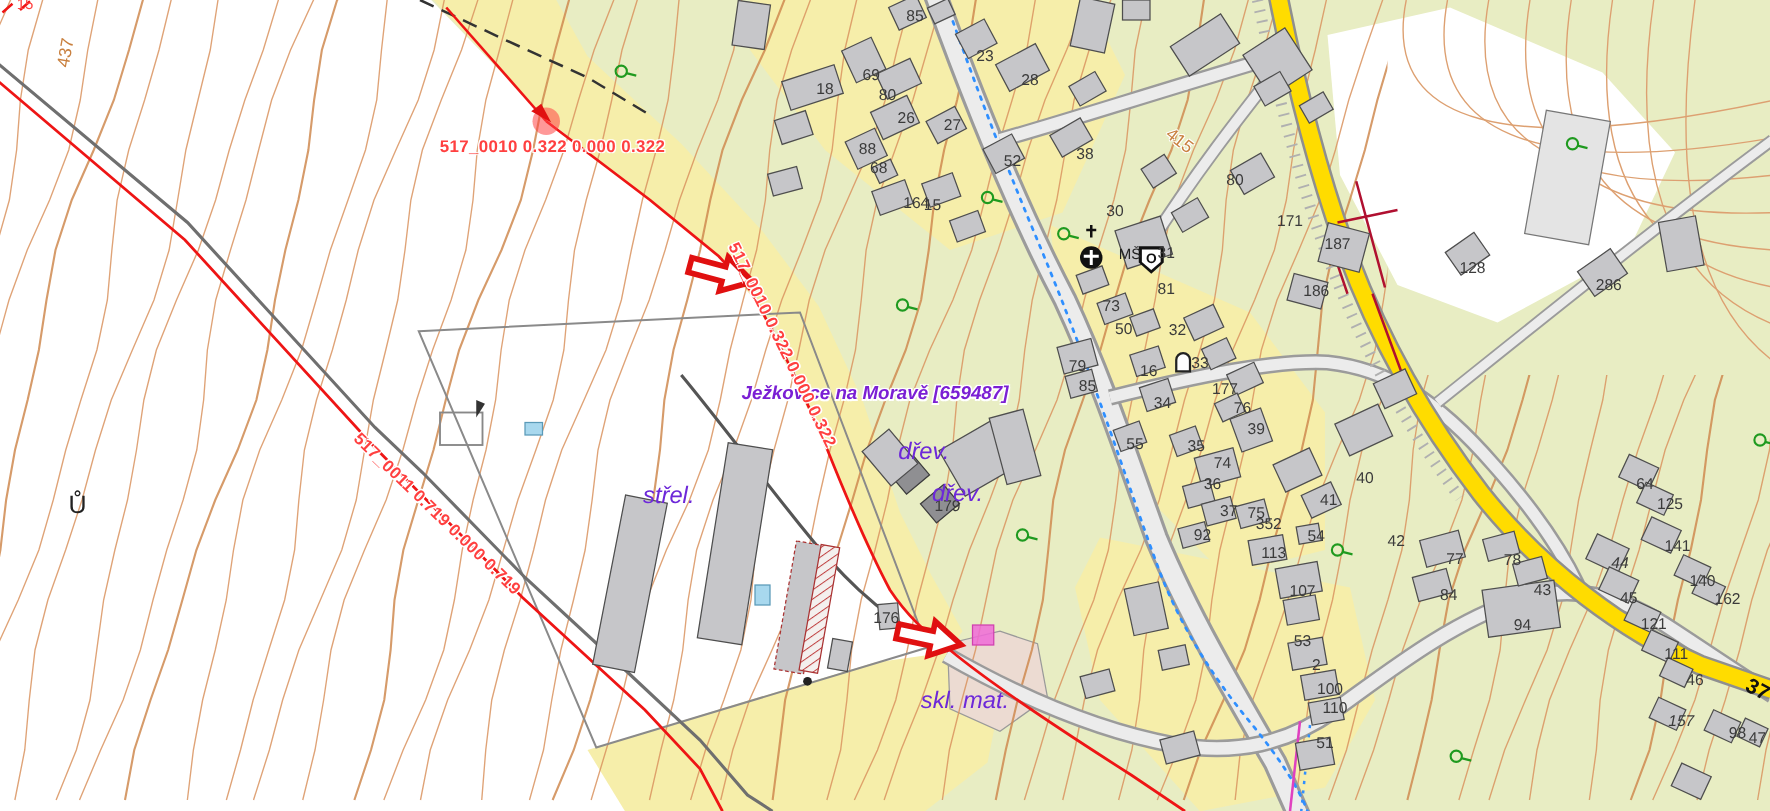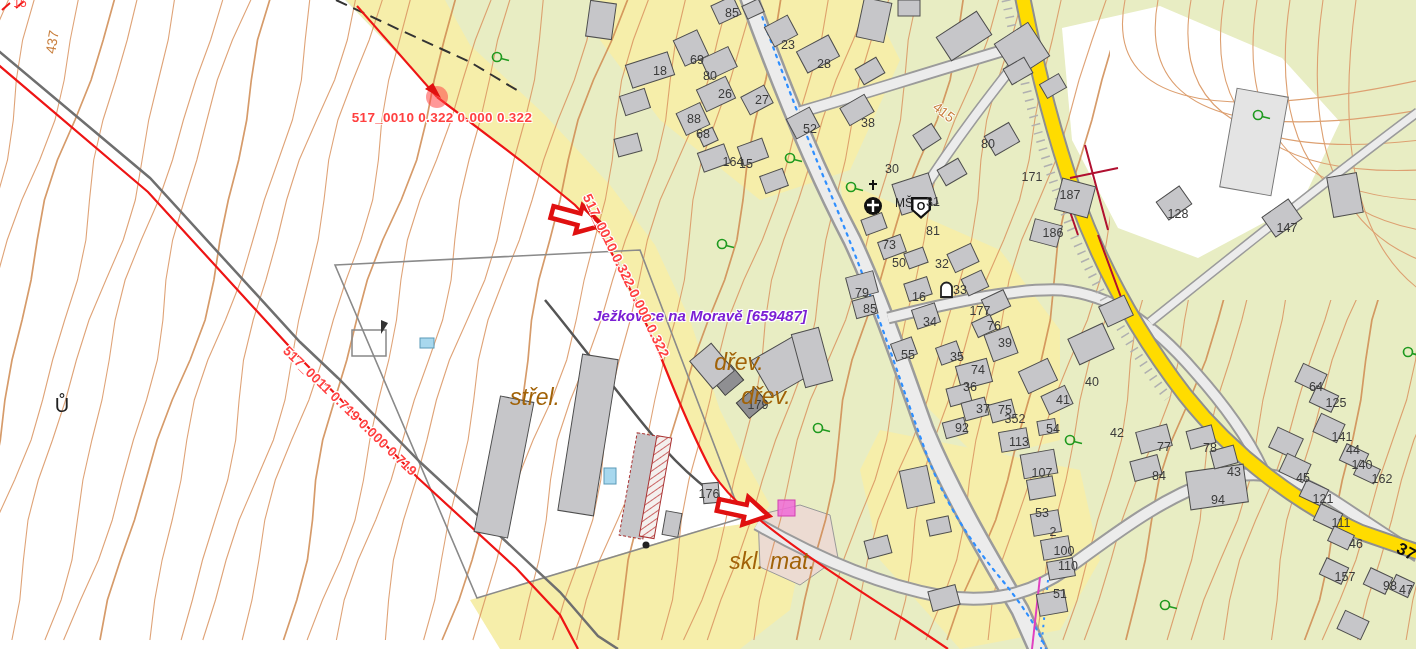--- a/index.html
+++ b/index.html
@@ -2,21 +2,21 @@
 <html><head>
 <meta charset="utf-8">
 <style>
   html,body{margin:0;padding:0;background:#fff;}
   .stage{position:relative;width:1416px;height:649px;overflow:hidden;background:#fff;
          font-family:"Liberation Sans",sans-serif;}
   .stage svg{position:absolute;left:0;top:0;}
   #labels{position:absolute;left:0;top:0;width:100%;height:100%;pointer-events:none;}
   #labels span,#labels div{position:absolute;white-space:nowrap;}
   .hn{transform:translate(-50%,-50%);font-size:12.5px;color:#3b3b3b;}
-  .feat{transform:translate(-50%,-50%);font-style:italic;font-size:23px;color:#a16207;}
+  .feat{transform:translate(-50%,-50%);font-style:italic;font-size:19px;color:#6d28d9;}
   .cl{transform:translate(-50%,-50%);font-size:14px;color:#c9803f;
       text-shadow:-1px 0 #fff,1px 0 #fff,0 -1px #fff,0 1px #fff;}
   .pm{transform:translate(-50%,-50%);font-size:13.5px;font-weight:600;color:#ff4040;letter-spacing:.3px;
       text-shadow:-1px -1px 0 #fff,1px -1px 0 #fff,-1px 1px 0 #fff,1px 1px 0 #fff;}
   .place{left:295px;top:140px;font-size:45px;font-weight:bold;color:#111;letter-spacing:1px;}
   .muni{left:700px;top:315px;transform:translate(-50%,-50%);font-weight:bold;font-style:italic;
         font-size:15px;color:#7b1fd4;
         text-shadow:-1px -1px 0 #fff,1px -1px 0 #fff,-1px 1px 0 #fff,1px 1px 0 #fff,0 0 3px #fff;}
   .edge{transform:translate(-50%,-50%);font-size:20px;color:#222;}
   .ms{transform:translate(-50%,-50%);font-size:12px;color:#222;}
@@ -330,21 +330,21 @@
       <span class="hn" style="left: 660px; top: 71px;">18</span>
       <span class="hn" style="left: 733px; top: 162px;">164</span>
       <span class="hn" style="left: 746px; top: 164px;">15</span>
       <span class="hn" style="left: 868px; top: 123px;">38</span>
       <span class="hn" style="left: 892px; top: 169px;">30</span>
       <span class="hn" style="left: 988px; top: 144px;">80</span>
       <span class="hn" style="left: 1032px; top: 177px;">171</span>
       <span class="hn" style="left: 1070px; top: 195px;">187</span>
       <span class="hn" style="left: 1053px; top: 233px;">186</span>
       <span class="hn" style="left: 1178px; top: 214px;">128</span>
-      <span class="hn" style="left: 1287px; top: 228px;">147</span>
+      <span class="hn" style="left: 1287px; top: 228px;">286</span>
       <span class="hn" style="left: 933px; top: 202px;">31</span>
       <span class="hn" style="left: 933px; top: 231px;">81</span>
       <span class="hn" style="left: 889px; top: 245px;">73</span>
       <span class="hn" style="left: 899px; top: 263px;">50</span>
       <span class="hn" style="left: 862px; top: 293px;">79</span>
       <span class="hn" style="left: 870px; top: 309px;">85</span>
       <span class="hn" style="left: 919px; top: 297px;">16</span>
       <span class="hn" style="left: 930px; top: 322px;">34</span>
       <span class="hn" style="left: 942px; top: 264px;">32</span>
       <span class="hn" style="left: 960px; top: 290px;">33</span>
@@ -371,28 +371,28 @@
       <span class="hn" style="left: 1060px; top: 594px;">51</span>
       <span class="hn" style="left: 1164px; top: 447px;">77</span>
       <span class="hn" style="left: 1159px; top: 476px;">84</span>
       <span class="hn" style="left: 1218px; top: 500px;">94</span>
       <span class="hn" style="left: 1234px; top: 472px;">43</span>
       <span class="hn" style="left: 1210px; top: 448px;">78</span>
       <span class="hn" style="left: 1117px; top: 433px;">42</span>
       <span class="hn" style="left: 1316px; top: 387px;">64</span>
       <span class="hn" style="left: 1336px; top: 403px;">125</span>
       <span class="hn" style="left: 1342px; top: 437px;">141</span>
-      <span class="hn" style="left: 1353px; top: 450px;">44</span>
+      <span class="hn" style="left: 1296px; top: 450px; font-style: italic;">44</span>
       <span class="hn" style="left: 1303px; top: 478px;">45</span>
       <span class="hn" style="left: 1362px; top: 465px;">140</span>
       <span class="hn" style="left: 1382px; top: 479px;">162</span>
       <span class="hn" style="left: 1323px; top: 499px;">121</span>
       <span class="hn" style="left: 1341px; top: 523px;">111</span>
       <span class="hn" style="left: 1356px; top: 544px;">46</span>
-      <span class="hn" style="left: 1345px; top: 577px;">157</span>
+      <span class="hn" style="left: 1345px; top: 577px; font-style: italic;">157</span>
       <span class="hn" style="left: 1390px; top: 586px;">98</span>
       <span class="hn" style="left: 1406px; top: 590px;">47</span>
       <span class="hn" style="left: 709px; top: 494px;">176</span>
       <span class="hn" style="left: 758px; top: 405px;">179</span>
       <span class="feat" style="left: 535px; top: 397px;">střel.</span>
       <span class="feat" style="left: 739px; top: 362px;">dřev.</span>
       <span class="feat" style="left: 766px; top: 396px;">dřev.</span>
       <span class="feat" style="left: 772px; top: 561px;">skl. mat.</span>
       <span class="cl" style="left: 52px; top: 42px; transform: translate(-50%, -50%) rotate(-80deg);">437</span>
       <span class="cl" style="left: 944px; top: 112px; transform: translate(-50%, -50%) rotate(38deg);">415</span>

